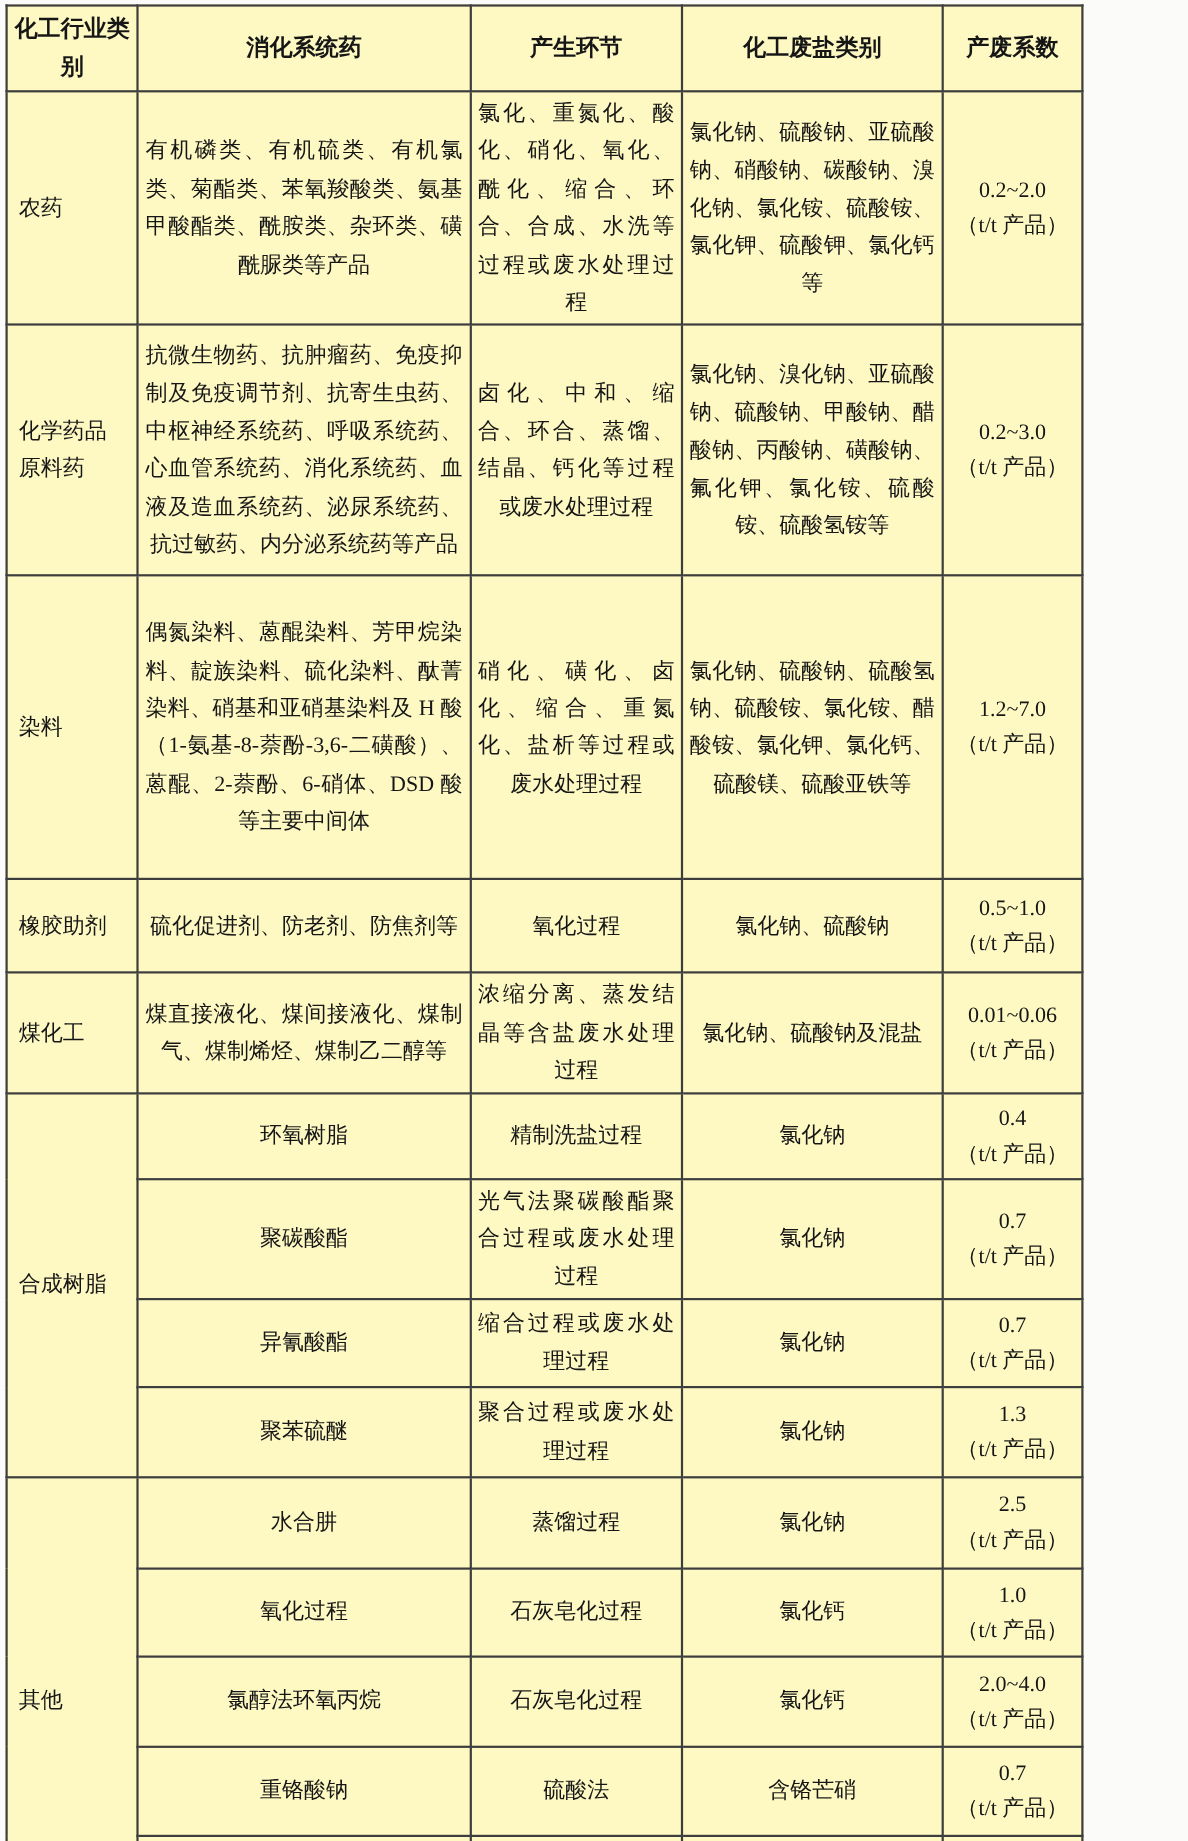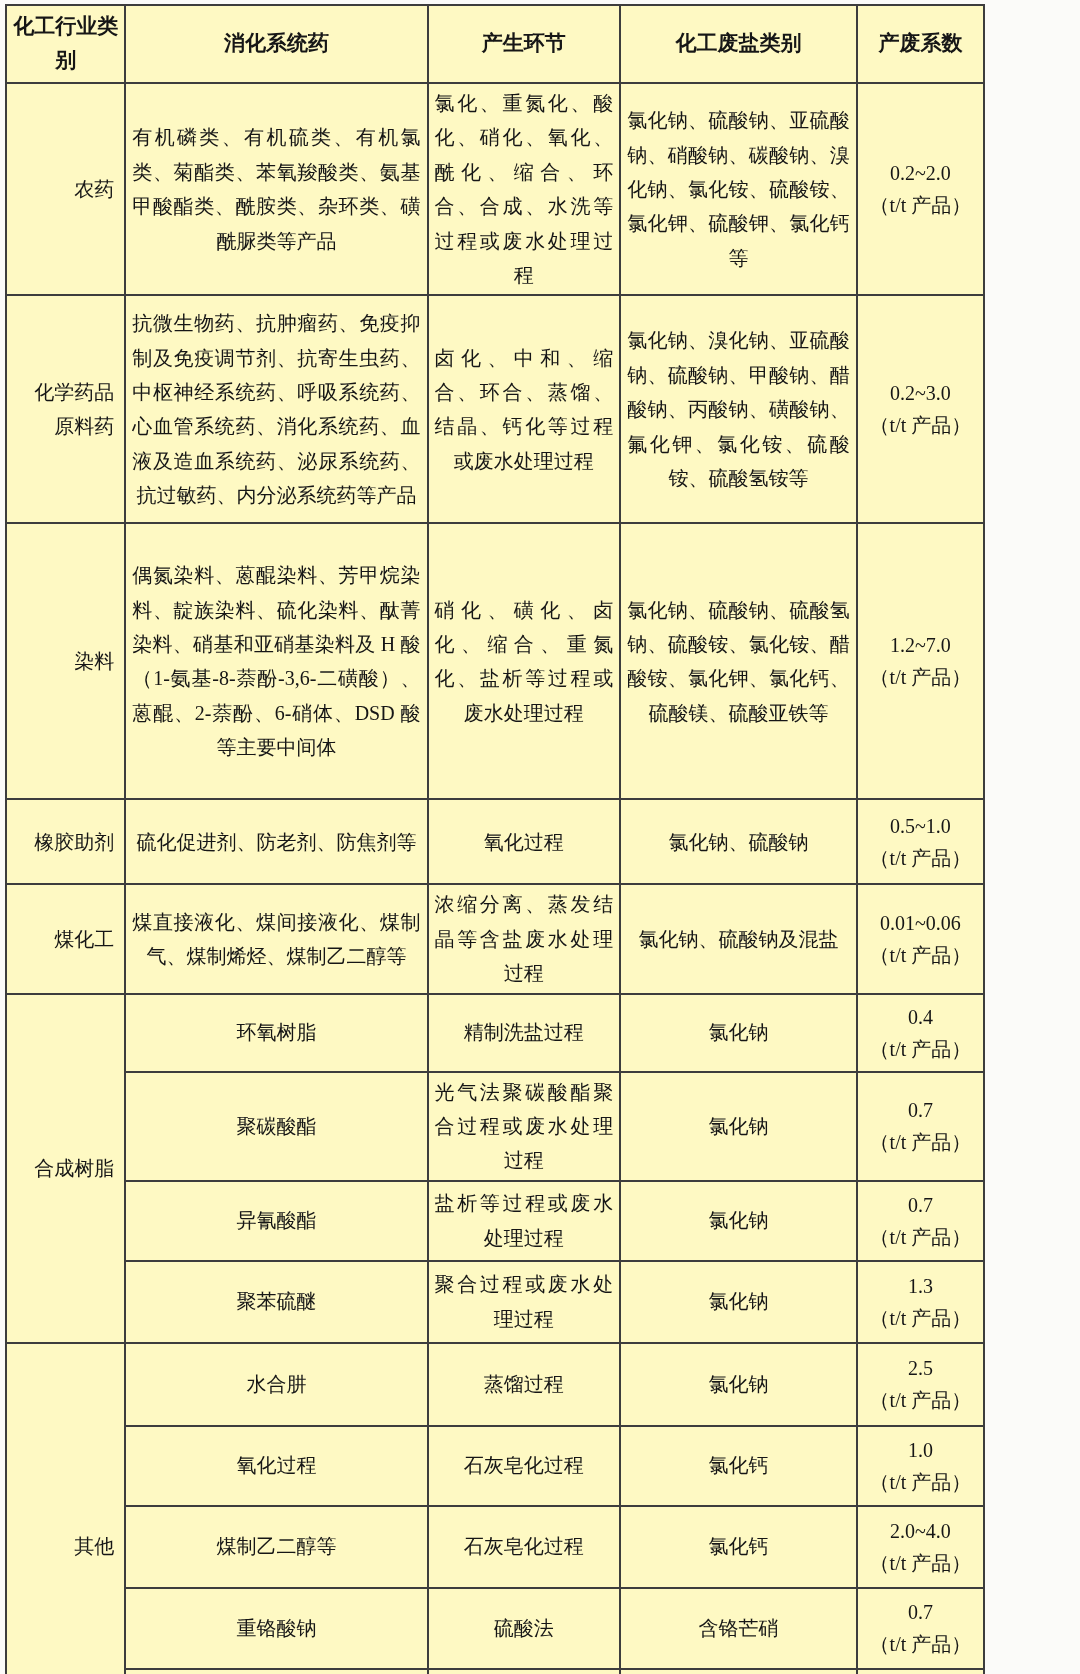--- a/index.html
+++ b/index.html
@@ -30,21 +30,21 @@
     font-size:21px;
     text-align:center;
     line-height:1.6;
   }
   .para{
     text-align:justify;
     text-align-last:center;
     line-height:1.72;
   }
   .cat{
-    text-align:right;
+    text-align:left;
     line-height:1.7;
     padding:2px 10px;
     border-radius:17px;
   }
   .coef{
     text-align:center;
     padding:2px 4px;
   }
   .coef div{line-height:1.6;}
   
@@ -143,21 +143,21 @@
       <td class="para">聚碳酸酯</td>
       <td class="para">光气法聚碳酸酯聚合过程或废水处理过程</td>
       <td class="para">氯化钠</td>
       <td class="coef">
         <div>0.7</div>
         <div>（t/t 产品）</div>
       </td>
     </tr>
     <tr class="h80">
       <td class="para">异氰酸酯</td>
-      <td class="para">盐析等过程或废水处理过程</td>
+      <td class="para">缩合过程或废水处理过程</td>
       <td class="para">氯化钠</td>
       <td class="coef">
         <div>0.7</div>
         <div>（t/t 产品）</div>
       </td>
     </tr>
     <tr class="h82">
       <td class="para">聚苯硫醚</td>
       <td class="para">聚合过程或废水处理过程</td>
       <td class="para">氯化钠</td>
@@ -180,21 +180,21 @@
     <tr class="h80">
       <td class="para">氧化过程</td>
       <td class="para">石灰皂化过程</td>
       <td class="para">氯化钙</td>
       <td class="coef">
         <div>1.0</div>
         <div>（t/t 产品）</div>
       </td>
     </tr>
     <tr class="h82">
-      <td class="para">煤制乙二醇等</td>
+      <td class="para">氯醇法环氧丙烷</td>
       <td class="para">石灰皂化过程</td>
       <td class="para">氯化钙</td>
       <td class="coef">
         <div>2.0~4.0</div>
         <div>（t/t 产品）</div>
       </td>
     </tr>
     <tr class="h81">
       <td class="para">重铬酸钠</td>
       <td class="para">硫酸法</td>

